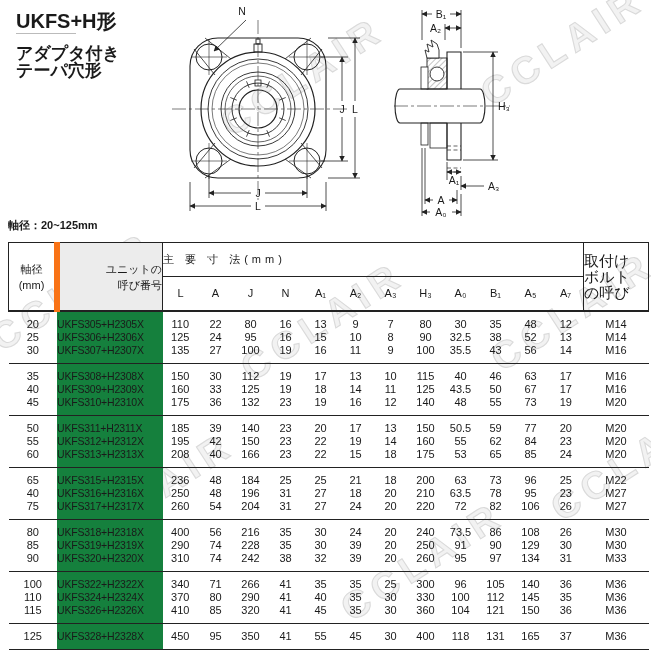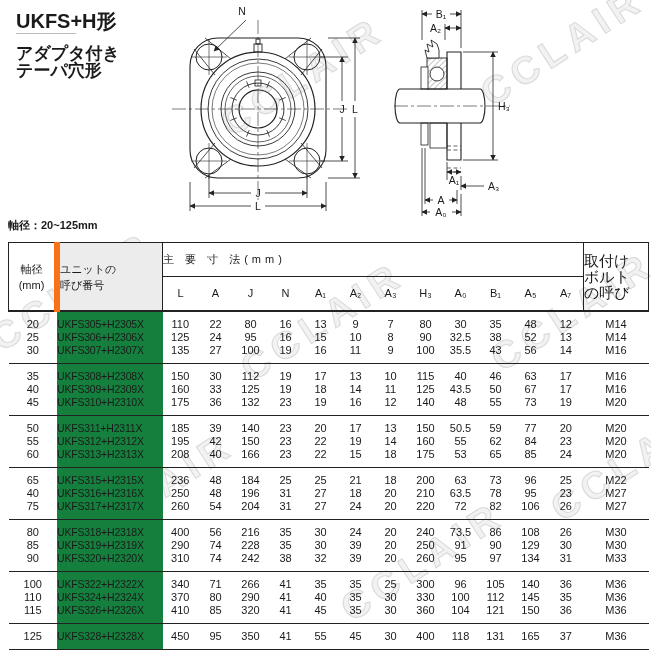--- a/index.html
+++ b/index.html
@@ -23,21 +23,21 @@
   .front-view{left:158px;top:2px;}
   .side-view{left:392px;top:0px;}
   svg text{font-family:"Liberation Sans","DejaVu Sans",sans-serif;font-size:10.5px;fill:#1a1a1a;}
 
   
   table.spec{position:absolute;left:8px;top:242px;border-collapse:collapse;table-layout:fixed;
              font-size:11px;line-height:13px;border-top:1.5px solid #222;border-bottom:1.5px solid #222;}
   table.spec th, table.spec td{font-weight:normal;padding:0;margin:0;}
   thead th{border-bottom:2px solid #222;vertical-align:middle;}
   th.h-shaft{width:45px;border-left:1.5px solid #222;border-right:6px solid #f97316;text-align:center;}
-  th.h-unit{width:102px;border-right:1px solid #222;background:#ececec;text-align:left;}
+  th.h-unit{width:102px;border-right:1px solid #222;background:#ececec;text-align:right;}
   th.h-dims{border-bottom:1px solid #222;text-align:left;letter-spacing:4px;height:33px;}
   th.h-bolt{width:64px;border-left:1px solid #222;border-right:1.5px solid #222;
             text-align:left;padding-left:5px;font-size:15px;line-height:13px;}
   th.h-dim{width:35px;text-align:center;height:33px;}
   .hdr-line{display:block;line-height:16px;}
   tbody.group + tbody.group{border-top:1.5px solid #222;}
   tbody.group td{height:13px;vertical-align:middle;}
   tr.g-first td{padding-top:6px;}
   tr.g-last td{padding-bottom:6px;}
   td.c-shaft{text-align:center;font-weight:bold;}

